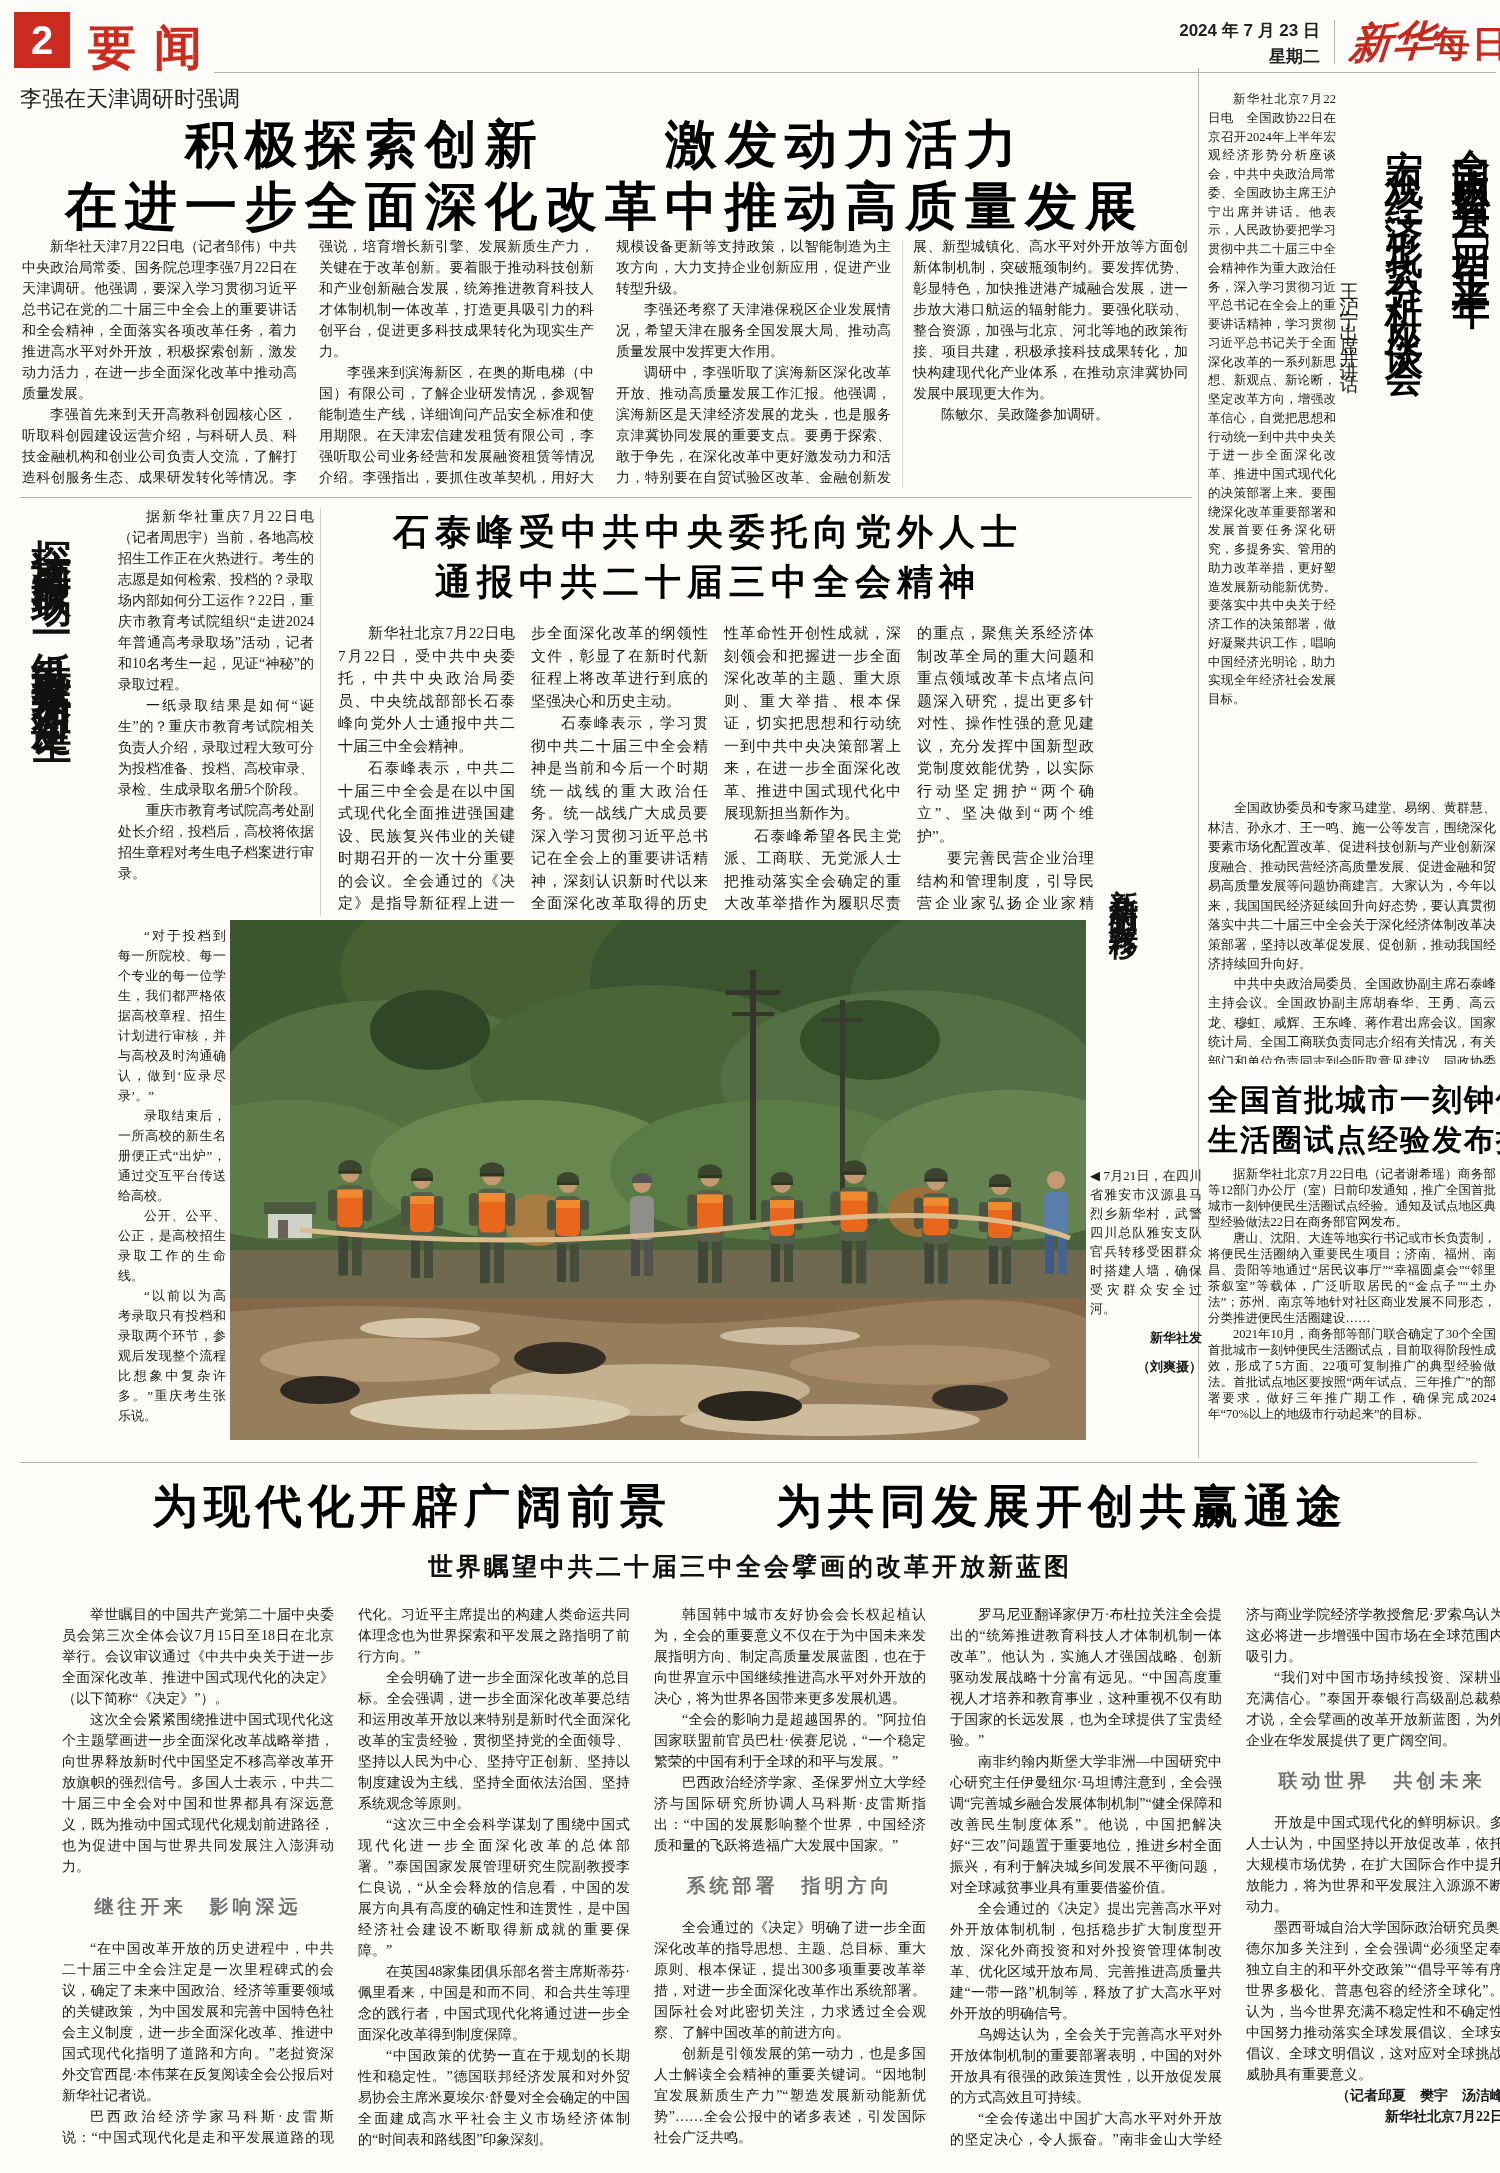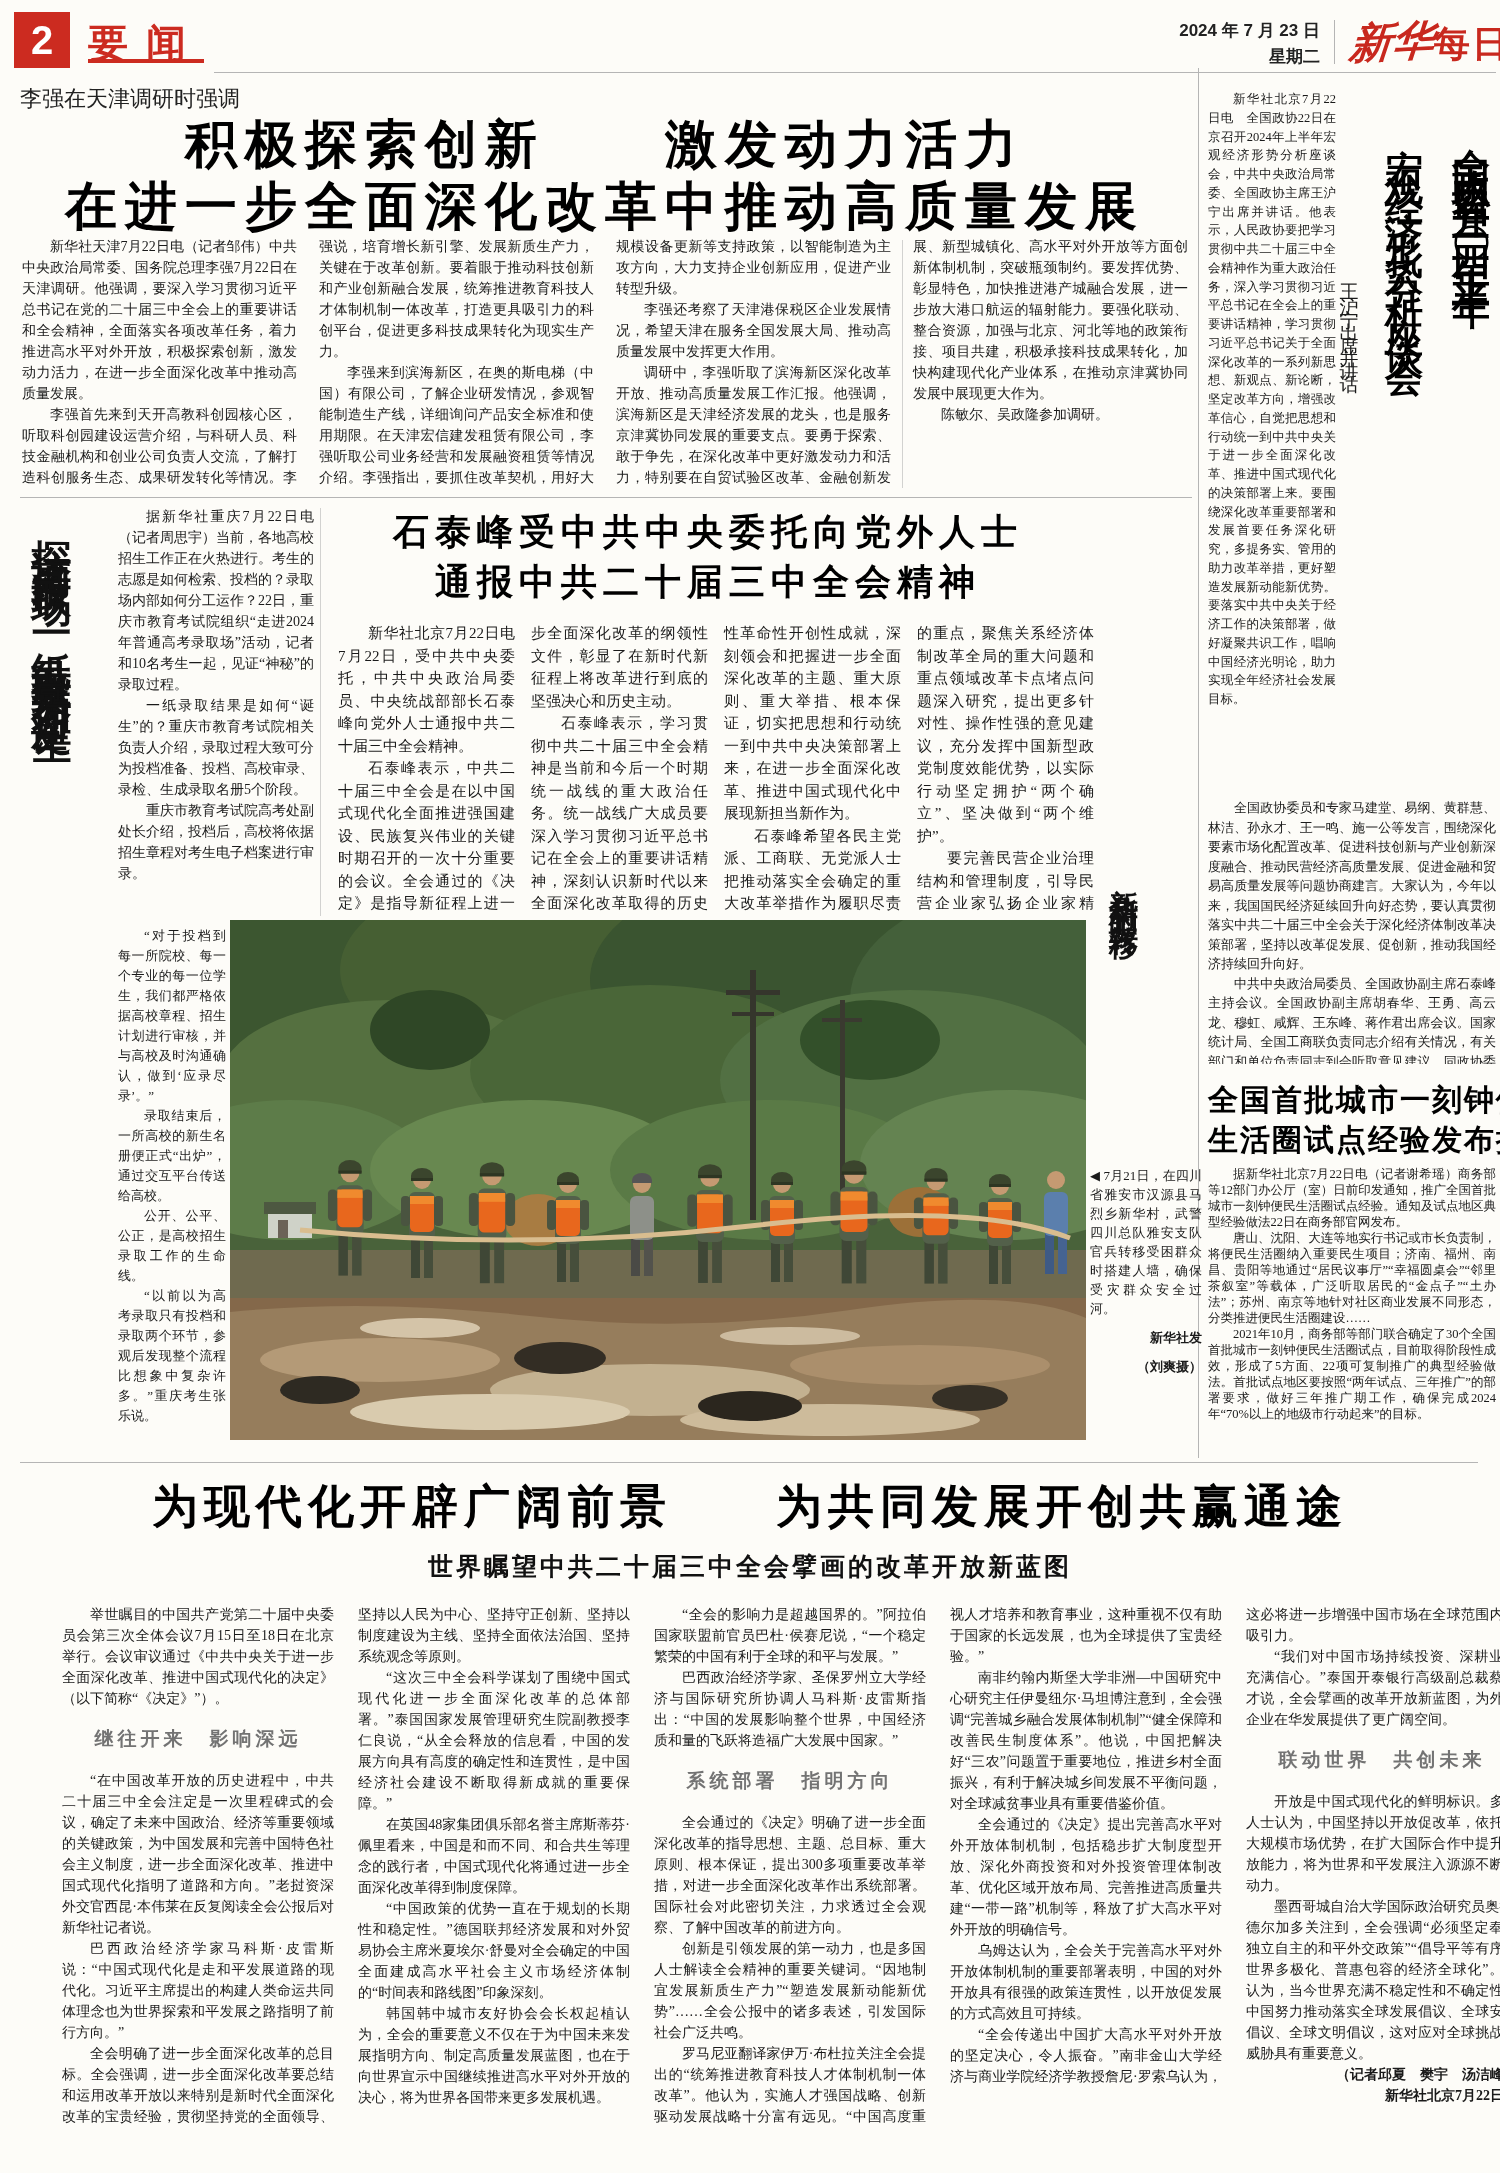--- a/index.html
+++ b/index.html
@@ -5,21 +5,21 @@
   html,body{margin:0;padding:0;background:#e8e6e0;}
   .page{position:relative;width:1500px;height:2173px;margin:0 auto;background:#fdfcf8;
         overflow:hidden;font-family:"Liberation Serif","DejaVu Serif",serif;color:#1a1a1a;}
   .abs{position:absolute;}
   .hline{background:#b5b5b5;height:1px;}
   .vline{background:#b5b5b5;width:1px;}
 
   
   .pagenum-box{background:#cc2b20;color:#fff;font-family:"Liberation Sans","DejaVu Sans",sans-serif;
                font-size:40px;font-weight:bold;text-align:center;line-height:56px;}
-  .section{color:#cc2b20;font-size:40px;font-weight:900;letter-spacing:18px;text-decoration:underline;}
+  .section{color:#cc2b20;font-size:48px;font-weight:900;letter-spacing:18px;}
   .dateblock{font-family:"Liberation Sans","DejaVu Sans",sans-serif;font-size:17px;font-weight:bold;
              text-align:right;line-height:1.5;color:#222;}
   .masthead{color:#c8281e;white-space:nowrap;}
   .mh1{display:inline-block;font-size:42px;font-weight:900;font-style:italic;transform:skewX(-8deg) rotate(-3deg);}
   .mh2{font-size:36px;font-weight:900;letter-spacing:2px;}
 
   
   .body{text-align:justify;line-height:1.5;font-size:14px;}
   .body p{margin:0;text-indent:2em;}
   .cols4{column-count:4;column-gap:22px;}
@@ -235,20 +235,21 @@
       <p>唐山、沈阳、大连等地实行书记或市长负责制，将便民生活圈纳入重要民生项目；济南、福州、南昌、贵阳等地通过“居民议事厅”“幸福圆桌会”“邻里茶叙室”等载体，广泛听取居民的“金点子”“土办法”；苏州、南京等地针对社区商业发展不同形态，分类推进便民生活圈建设……</p>
       <p>2021年10月，商务部等部门联合确定了30个全国首批城市一刻钟便民生活圈试点，目前取得阶段性成效，形成了5方面、22项可复制推广的典型经验做法。首批试点地区要按照“两年试点、三年推广”的部署要求，做好三年推广期工作，确保完成2024年“70%以上的地级市行动起来”的目标。</p>
     </div>
 
   <div class="abs hline" style="left:20px;top:1462px;width:1458px;"></div>
 
   <div class="abs bt-h" style="left:20px;top:1476px;width:1460px;">为现代化开辟广阔前景　　为共同发展开创共赢通途</div>
   <div class="abs bt-sub" style="left:20px;top:1550px;width:1460px;">世界瞩望中共二十届三中全会擘画的改革开放新蓝图</div>
   <div class="abs body cols5 bt-body" style="left:22px;top:1604px;width:1456px;height:562px;">
       <p>举世瞩目的中国共产党第二十届中央委员会第三次全体会议7月15日至18日在北京举行。会议审议通过《中共中央关于进一步全面深化改革、推进中国式现代化的决定》（以下简称“《决定》”）。</p>
+      <p>这次全会紧紧围绕推进中国式现代化这个主题擘画进一步全面深化改革战略举措，向世界释放新时代中国坚定不移高举改革开放旗帜的强烈信号。多国人士表示，中共二十届三中全会对中国和世界都具有深远意义，既为推动中国式现代化规划前进路径，也为促进中国与世界共同发展注入澎湃动力。</p>
       <h3>继往开来　影响深远</h3>
       <p>“在中国改革开放的历史进程中，中共二十届三中全会注定是一次里程碑式的会议，确定了未来中国政治、经济等重要领域的关键政策，为中国发展和完善中国特色社会主义制度，进一步全面深化改革、推进中国式现代化指明了道路和方向。”老挝资深外交官西昆·本伟莱在反复阅读全会公报后对新华社记者说。</p>
       <p>巴西政治经济学家马科斯·皮雷斯说：“中国式现代化是走和平发展道路的现代化。习近平主席提出的构建人类命运共同体理念也为世界探索和平发展之路指明了前行方向。”</p>
       <p>全会明确了进一步全面深化改革的总目标。全会强调，进一步全面深化改革要总结和运用改革开放以来特别是新时代全面深化改革的宝贵经验，贯彻坚持党的全面领导、坚持以人民为中心、坚持守正创新、坚持以制度建设为主线、坚持全面依法治国、坚持系统观念等原则。</p>
       <p>“这次三中全会科学谋划了围绕中国式现代化进一步全面深化改革的总体部署。”泰国国家发展管理研究生院副教授李仁良说，“从全会释放的信息看，中国的发展方向具有高度的确定性和连贯性，是中国经济社会建设不断取得新成就的重要保障。”</p>
       <p>在英国48家集团俱乐部名誉主席斯蒂芬·佩里看来，中国是和而不同、和合共生等理念的践行者，中国式现代化将通过进一步全面深化改革得到制度保障。</p>
       <p>“中国政策的优势一直在于规划的长期性和稳定性。”德国联邦经济发展和对外贸易协会主席米夏埃尔·舒曼对全会确定的中国全面建成高水平社会主义市场经济体制的“时间表和路线图”印象深刻。</p>
       <p>韩国韩中城市友好协会会长权起植认为，全会的重要意义不仅在于为中国未来发展指明方向、制定高质量发展蓝图，也在于向世界宣示中国继续推进高水平对外开放的决心，将为世界各国带来更多发展机遇。</p>
       <p>“全会的影响力是超越国界的。”阿拉伯国家联盟前官员巴杜·侯赛尼说，“一个稳定繁荣的中国有利于全球的和平与发展。”</p>
       <p>巴西政治经济学家、圣保罗州立大学经济与国际研究所协调人马科斯·皮雷斯指出：“中国的发展影响整个世界，中国经济质和量的飞跃将造福广大发展中国家。”</p>

